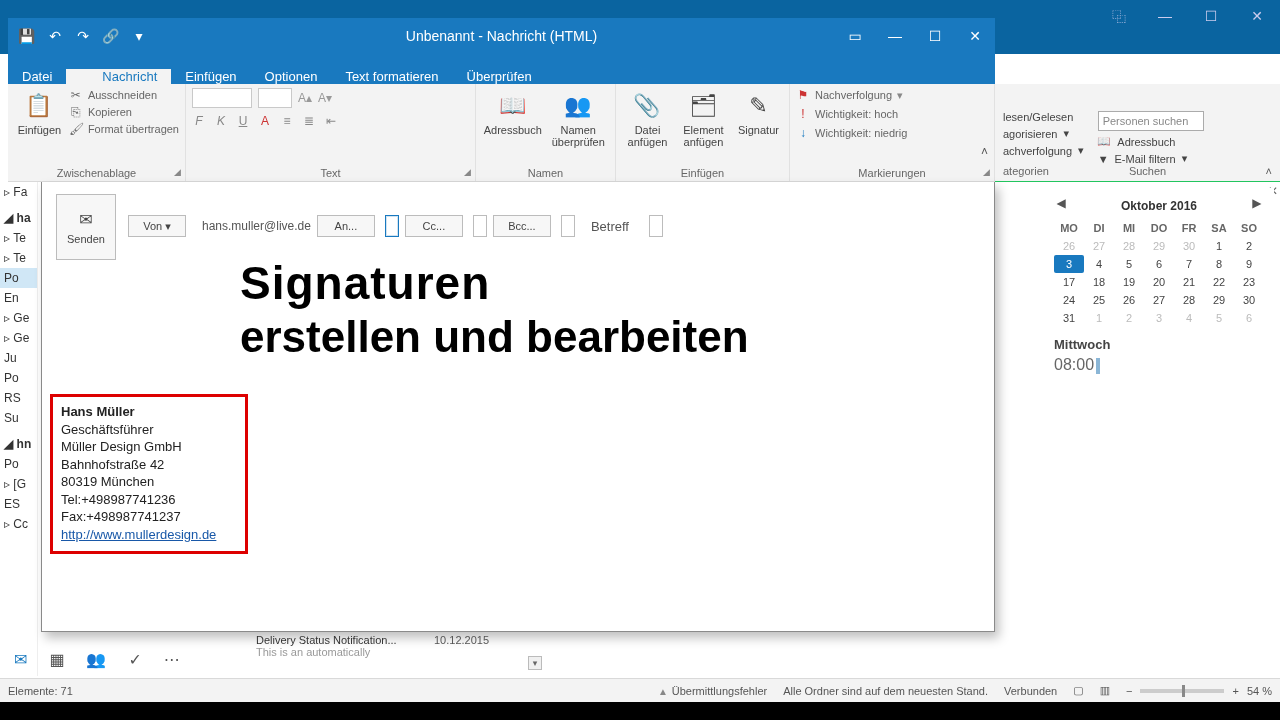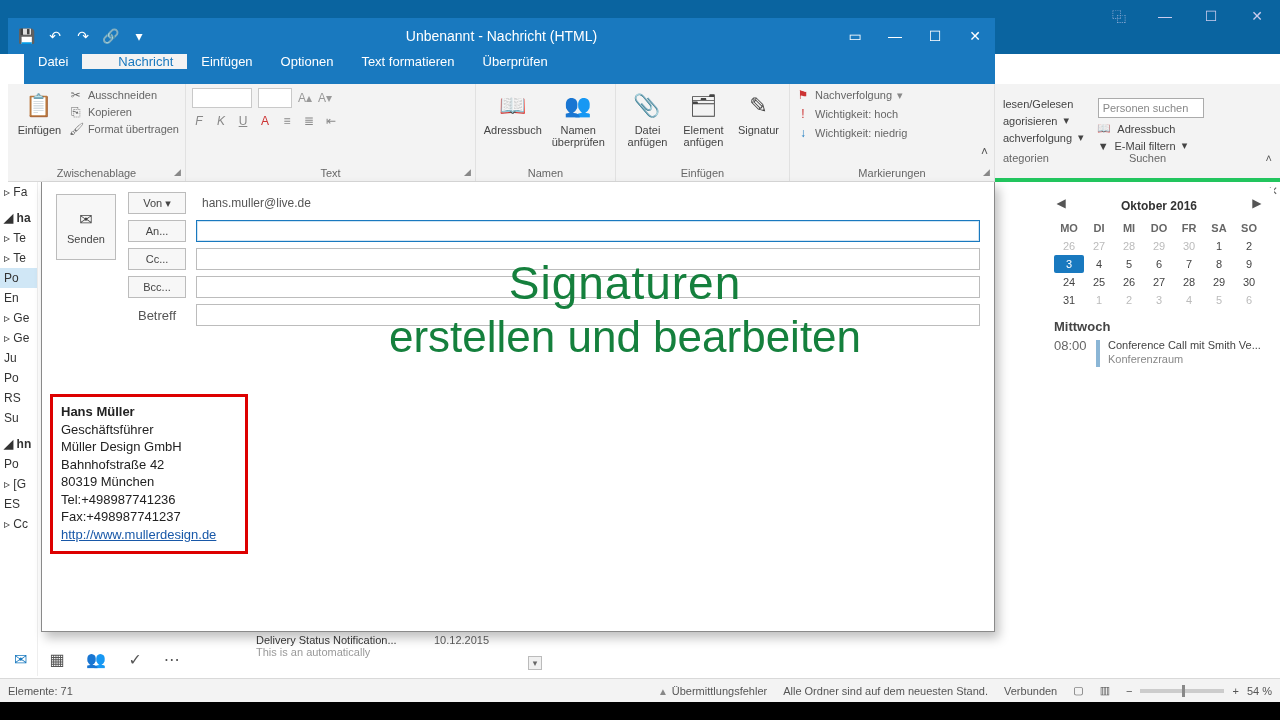--- a/index.html
+++ b/index.html
@@ -9,21 +9,21 @@
 .bg-titlebar { position: absolute; top: 0; left: 0; right: 0; height: 54px; background: #0a64a0; display: flex; align-items: center; color: #fff; font-size: 13px; }
 .bg-titlebar .wincontrols { position: absolute; right: 0; top: 0; height: 32px; display: flex; }
 .wincontrols span { width: 46px; height: 32px; display: flex; align-items: center; justify-content: center; color: #cce; font-size: 14px; }
 
 .titlebar { position: absolute; top: 18px; left: 8px; right: 285px; height: 36px; background: #1979bf; display: flex; align-items: center; color: #fff; font-size: 12px; }
 .titlebar .qat { display: flex; align-items: center; gap: 10px; padding-left: 10px; }
 .titlebar .qat span { width: 18px; text-align: center; font-size: 14px; }
 .titlebar .wtitle { position: absolute; left: 0; right: 0; text-align: center; font-size: 14px; pointer-events: none; }
 .titlebar .wincontrols2 { position: absolute; right: 0; top: 0; height: 36px; display: flex; }
 .titlebar .wincontrols2 span { width: 40px; display: flex; align-items: center; justify-content: center; font-size: 14px; }
-.ribtabs { position: absolute; top: 54px; left: 24px; right: 285px; height: 30px; background: #1979bf; display: flex; align-items: flex-start; color: #fff; font-size: 13px; }
+.ribtabs { position: absolute; top: 54px; left: 8px; right: 285px; height: 30px; background: #1979bf; display: flex; align-items: flex-end; color: #fff; font-size: 13px; }
 .ribtabs .tab { padding: 0 14px; display: flex; align-items: center; cursor: pointer; }
 .ribtabs .tab.file { background: #1979bf; }
 .ribtabs .tab.active { background: #f3f3f3; color: #1979bf; padding-left: 36px; }
 .ribtabs .tell { margin-left: 10px; display: flex; align-items: center; gap: 6px; color: #eaf3fa; font-size: 12px; }
 .bulb:before { content: "💡"; font-size: 12px; filter: grayscale(0.4); }
 
 
 .ribbon { position: absolute; top: 84px; left: 8px; right: 285px; height: 98px; background: #f3f3f3; border-bottom: 1px solid #d9d9d9; display: flex; font-size: 11px; color: #444; }
 .ribgroup { border-right: 1px solid #e1e1e1; display: flex; flex-direction: column; justify-content: space-between; padding: 4px 6px 2px; }
 .ribgroup .glabel { text-align: center; font-size: 11px; color: #666; padding-top: 2px; position: relative; }
@@ -35,66 +35,66 @@
 .rlist div { display: flex; align-items: center; gap: 5px; white-space: nowrap; }
 .rlist .ric { width: 14px; text-align: center; font-size: 12px; }
 .row { display: flex; align-items: flex-start; gap: 4px; }
 .fontbox { width: 60px; height: 20px; border: 1px solid #c9c9c9; background: #fff; }
 .sizebox { width: 34px; height: 20px; border: 1px solid #c9c9c9; background: #fff; }
 .fmtbtns { display: flex; gap: 8px; color: #888; font-size: 12px; margin-top: 6px; }
 .fmtbtns span { width: 14px; text-align: center; }
 .chev { position: absolute; right: 6px; bottom: 22px; font-size: 12px; color: #555; }
 
 
-.ribbon-right { position: absolute; top: 84px; left: 995px; right: 0; height: 98px; background: #f3f3f3; border-bottom: 4px solid #22c55e; font-size: 11px; color: #444; padding: 4px 8px; display: flex; flex-direction: column; justify-content: center; }
+.ribbon-right { position: absolute; top: 84px; left: 995px; right: 0; height: 98px; background: #f3f3f3; border-bottom: 1px solid #22c55e; font-size: 11px; color: #444; padding: 4px 8px; display: flex; flex-direction: column; justify-content: flex-end; }
 .ribbon-right .topbox { display: flex; gap: 14px; align-items: flex-start; }
 .rrcol { display: flex; flex-direction: column; gap: 4px; }
 .rrinput { width: 106px; height: 20px; border: 1px solid #ababab; background: #fff; font-size: 11px; color: #888; padding: 0 4px; display: flex; align-items: center; }
 .rritem { display: flex; align-items: center; gap: 6px; font-size: 11px; color: #444; }
 
 
 .leftnav { position: absolute; top: 182px; left: 0; width: 38px; bottom: 44px; background: #fff; border-right: 1px solid #eee; display: flex; flex-direction: column; font-size: 12px; color: #333; }
 .leftnav .li { padding: 3px 4px; white-space: nowrap; overflow: hidden; }
 .leftnav .li.bold { font-weight: 600; }
 .leftnav .li.sel { background: #d0e7f6; }
 
 
 .compose { position: absolute; top: 182px; left: 41px; right: 285px; height: 450px; background: #fff; border: 1px solid #8a8a8a; border-top: none; box-shadow: 4px 6px 10px rgba(0,0,0,0.25); }
 .compose-head { padding: 10px 14px 4px; display: flex; gap: 12px; }
 .sendbtn { width: 60px; height: 66px; border: 1px solid #bcbcbc; background: #f7f7f7; display: flex; flex-direction: column; align-items: center; justify-content: center; gap: 4px; font-size: 11px; color: #444; margin-top: 2px; }
 .sendbtn .ic { font-size: 16px; }
-.fields { flex: 1; display: flex; flex-direction: column; gap: 6px; }
+.fields { flex: 1; display: flex; flex-direction: row; gap: 6px; }
 .frow { display: flex; align-items: center; gap: 10px; }
 .fbtn { width: 58px; height: 22px; border: 1px solid #bcbcbc; background: #f7f7f7; font-size: 11px; color: #444; display: flex; align-items: center; justify-content: center; }
 .fval { flex: 1; height: 22px; border: 1px solid #bcbcbc; background: #fff; font-size: 12px; color: #555; padding: 0 6px; display: flex; align-items: center; }
 .fval.active { border-color: #1979bf; box-shadow: inset 0 0 0 1px #1979bf33; }
 .flabel { width: 58px; font-size: 13px; color: #555; text-align: center; }
 
-.overlay-title { position: absolute; top: 256px; left: 240px; right: 270px; text-align: center; color: #15803d; font-weight: 400; pointer-events: none; }
+.overlay-title { position: absolute; top: 256px; left: 240px; right: 270px; color: #000000; font-weight: 700; pointer-events: none; }
 .overlay-title .l1 { font-size: 46px; letter-spacing: 1px; }
 .overlay-title .l2 { font-size: 44px; margin-top: 2px; }
 
 .sigbox { position: absolute; top: 394px; left: 50px; width: 198px; border: 3px solid #d00; padding: 6px 8px 8px; font-size: 13px; line-height: 1.35; color: #222; background: #fff; }
 .sigbox .nm { font-weight: 700; }
 .sigbox a { color: #1858a8; text-decoration: underline; }
 
 
 .calpanel { position: absolute; top: 188px; right: 6px; width: 230px; bottom: 44px; background: #fff; font-size: 12px; color: #444; }
 .calhead { display: flex; align-items: center; justify-content: space-between; padding: 4px 10px; font-size: 12px; }
 .calhead .nav { width: 14px; text-align: center; color: #555; cursor: pointer; }
 .calhead .mo { font-weight: 600; color: #333; margin-top: 7px; }
 .calgrid { padding: 2px 10px; }
 .calrow { display: flex; }
 .calrow span { flex: 1; text-align: center; padding: 3px 0; font-size: 11px; }
 .calrow.h span { color: #666; font-weight: 600; }
 .calrow .dim { color: #bbb; }
 .calrow .today { background: #1979bf; color: #fff; border-radius: 2px; }
 .evthead { padding: 8px 10px 2px; font-weight: 600; color: #444; font-size: 13px; }
 .evt { display: flex; gap: 8px; padding: 2px 10px; align-items: flex-start; }
-.evt .time { font-size: 13px; color: #666; width: 34px; }
+.evt .time { font-size: 16px; color: #666; width: 34px; }
 .evt .bar { width: 4px; align-self: stretch; background: #8bb6d6; margin-top: 2px; }
 .evt .txt { font-size: 11px; line-height: 1.3; }
 .evt .txt .room { color: #888; }
 
 .closepanel { position: absolute; top: 184px; right: 2px; font-size: 12px; color: #666; }
 
 
 .msglist { position: absolute; left: 256px; top: 634px; width: 280px; font-size: 11px; color: #555; }
 .msglist .subj { color: #333; }
 .msglist .prev { color: #999; }
@@ -377,20 +377,29 @@
       <div class="calrow">
         <span class="today">3</span>
         <span>4</span>
         <span>5</span>
         <span>6</span>
         <span>7</span>
         <span>8</span>
         <span>9</span>
       </div>
       <div class="calrow">
+        <span>17</span>
+        <span>18</span>
+        <span>19</span>
+        <span>20</span>
+        <span>21</span>
+        <span>22</span>
+        <span>23</span>
+      </div>
+      <div class="calrow">
         <span>24</span>
         <span>25</span>
         <span>26</span>
         <span>27</span>
         <span>28</span>
         <span>29</span>
         <span>30</span>
       </div>
       <div class="calrow">
         <span>31</span>
@@ -399,24 +408,20 @@
         <span class="dim">3</span>
         <span class="dim">4</span>
         <span class="dim">5</span>
         <span class="dim">6</span>
       </div>
     </div>
   <div class="evthead">Mittwoch</div>
   <div class="evt">
     <div class="time">08:00</div>
     <div class="bar"></div>
-    <div class="txt">
-      <div>Conference Call mit Smith Ve...</div>
-      <div class="room">Konferenzraum</div>
-    </div>
   </div>
 </div>
 
 <div class="msglist">
   <div class="subj">Delivery Status Notification...</div>
   <div class="date">10.12.2015</div>
   <div class="prev">This is an automatically</div>
 </div>
 <div class="scrolldn">▾</div>
 

